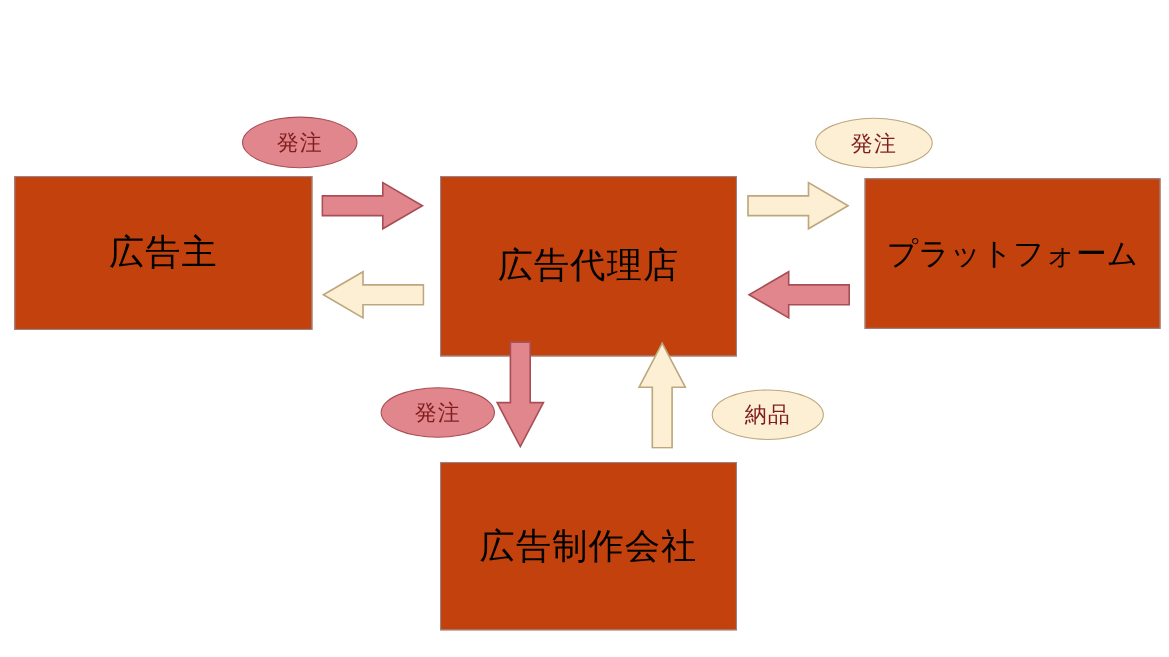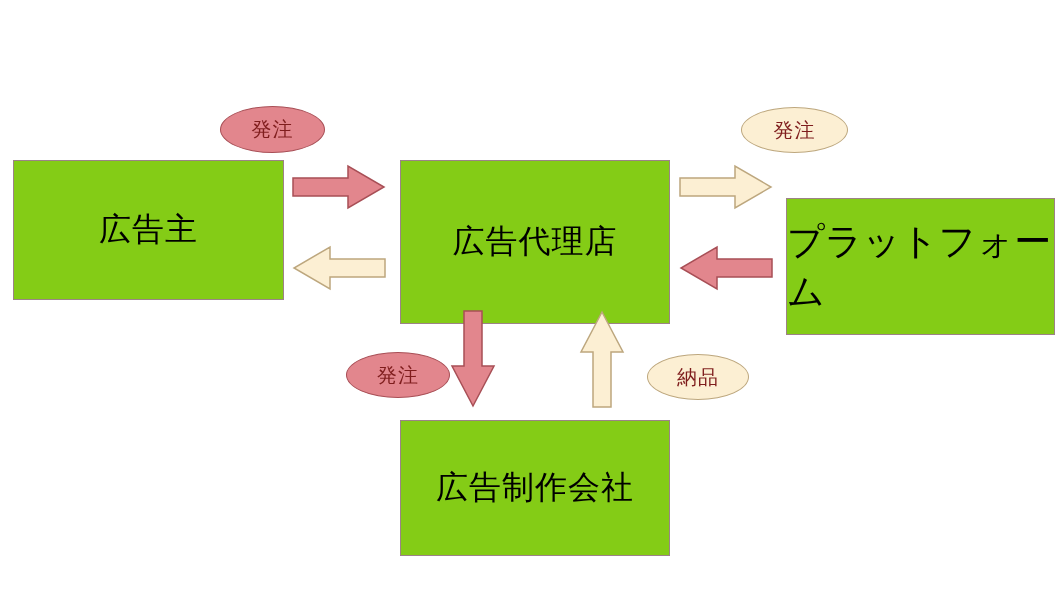--- a/index.html
+++ b/index.html
@@ -10,31 +10,31 @@
   }
   .canvas {
     position: relative;
     width: 1063px;
     height: 597px;
     background: #ffffff;
     overflow: hidden;
   }
   .node {
     position: absolute;
-    background: #84cc16;
+    background: #c2410c;
     border: 1px solid #9c8386;
     display: flex;
     align-items: center;
     justify-content: center;
     color: #000000;
     font-size: 32px;
     letter-spacing: 1px;
     box-sizing: border-box;
   }
-  .node.platform { font-size: 37px; letter-spacing: 0; margin-top: 36px; }
+  .node.platform { font-size: 28px; letter-spacing: 0; }
   .ellipse {
     position: absolute;
     border-radius: 50%;
     display: flex;
     align-items: center;
     justify-content: center;
     color: #7f1d1d;
     font-size: 20px;
     letter-spacing: 1px;
     box-sizing: border-box;
@@ -71,21 +71,21 @@
   </div>
 
   <div class="node" style="left:400px; top:160px; width:270px; height:164px;">
     <span>広告代理店</span>
   </div>
 
   <div class="node platform" style="left:786px; top:162px; width:269px; height:137px;">
     <span>プラットフォーム</span>
   </div>
 
-  <div class="node" style="left:400px; top:420px; width:270px; height:136px;">
+  <div class="node" style="left:400px; top:420px; width:270px; height:153px;">
     <span>広告制作会社</span>
   </div>
 
   <svg class="arrow" style="left:292px; top:164px;" width="94" height="46" viewBox="0 0 94 46">
     <path class="pink" d="M1,14 L56,14 L56,2 L92,23 L56,44 L56,32 L1,32 Z"></path>
   </svg>
 
   <svg class="arrow" style="left:292px; top:245px;" width="94" height="46" viewBox="0 0 94 46">
     <path class="cream" d="M93,14 L38,14 L38,2 L2,23 L38,44 L38,32 L93,32 Z"></path>
   </svg>

